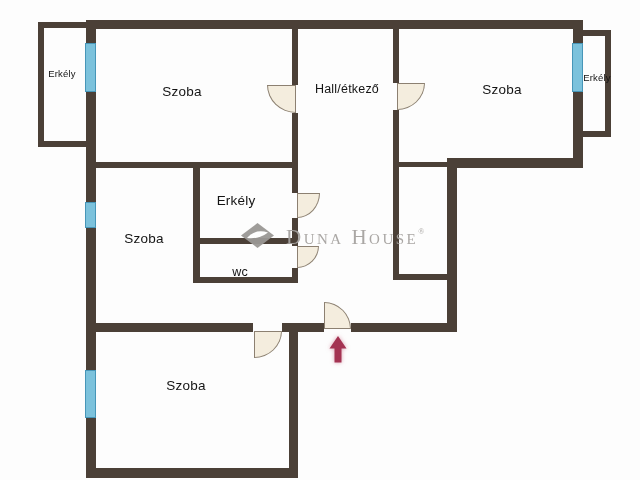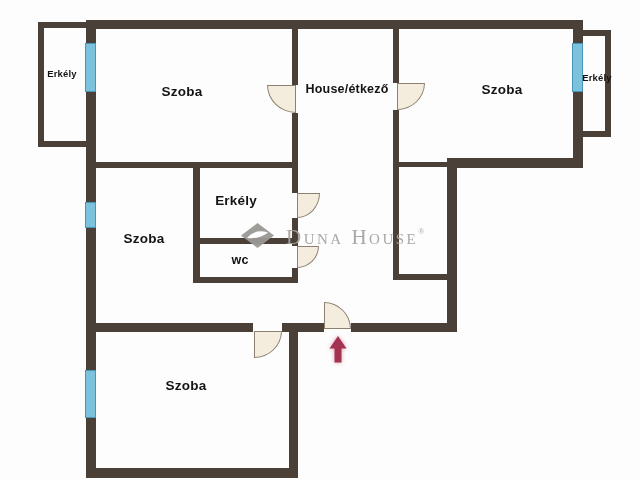--- a/index.html
+++ b/index.html
@@ -4,21 +4,21 @@
 <style>
   html,body{margin:0;padding:0;}
   body{background:var(--background,#fdfdfd);font-family:"Liberation Sans",sans-serif;}
   .plan{position:relative;width:640px;height:480px;overflow:hidden;background:var(--background,#fdfdfd);}
   .wall{position:absolute;background:var(--wall,#4b4037);z-index:1;}
   .window{position:absolute;background:var(--window,#7cc2dc);border:1px solid var(--window_border,#4796b8);box-sizing:border-box;z-index:2;}
   .door{position:absolute;background:var(--door_fill,#f4edde);border:1px solid var(--door_border,#8c8071);box-sizing:border-box;z-index:2;}
   .door.br{border-radius:0 0 100% 0;}
   .door.bl{border-radius:0 0 0 100%;}
   .door.tr{border-radius:0 100% 0 0;}
-  .label{position:absolute;transform:translate(-50%,-50%);font-weight:700;color:var(--label,#141414);white-space:nowrap;z-index:3;letter-spacing:.2px;}
+  .label{position:absolute;transform:translate(-50%,-50%);font-weight:400;color:var(--label,#141414);white-space:nowrap;z-index:3;letter-spacing:.2px;}
   .watermark{position:absolute;left:241px;top:223px;display:flex;align-items:center;gap:12px;z-index:5;opacity:.95;}
   .wm-text{font-family:"Liberation Serif",serif;font-variant:small-caps;font-size:21px;letter-spacing:2.5px;color:var(--watermark_gray,#a6a3a0);line-height:1;}
   .wm-reg{font-family:"Liberation Serif",serif;font-size:8px;color:var(--watermark_gray,#a6a3a0);vertical-align:10px;letter-spacing:0;}
   .arrow{position:absolute;left:329px;top:336px;z-index:3;filter:drop-shadow(0 0 2px rgba(190,80,110,.55));}
 </style>
 </head>
 <body>
 
 <div class="plan">
 
@@ -62,26 +62,26 @@
 
   <div class="door bl" style="left:267px;top:85px;width:29px;height:28px;"></div>
   <div class="door br" style="left:397px;top:83px;width:28px;height:27px;"></div>
   <div class="door br" style="left:297px;top:193px;width:23px;height:25px;"></div>
   <div class="door br" style="left:297px;top:246px;width:22px;height:22px;"></div>
   <div class="door br" style="left:254px;top:331px;width:28px;height:27px;"></div>
   <div class="door tr" style="left:324px;top:302px;width:27px;height:27px;"></div>
 
   <div class="label" style="left:62px;top:73px;font-size:9.5px;">Erkély</div>
   <div class="label" style="left:182px;top:91px;font-size:13.5px;">Szoba</div>
-  <div class="label" style="left:347px;top:89px;font-size:12.5px;">House/étkező</div>
+  <div class="label" style="left:347px;top:89px;font-size:12.5px;">Hall/étkező</div>
   <div class="label" style="left:502px;top:89px;font-size:13.5px;">Szoba</div>
   <div class="label" style="left:597px;top:77px;font-size:9.5px;">Erkély</div>
   <div class="label" style="left:236px;top:200px;font-size:13.5px;">Erkély</div>
   <div class="label" style="left:144px;top:238px;font-size:13.5px;">Szoba</div>
-  <div class="label" style="left:240px;top:260px;font-size:12.5px;">wc</div>
+  <div class="label" style="left:240px;top:272px;font-size:12.5px;">wc</div>
   <div class="label" style="left:186px;top:385px;font-size:13.5px;">Szoba</div>
 
   <div class="watermark">
     <span>
       <svg width="33" height="25" viewBox="0 0 33 25">
         <polygon points="16.5,0 33,12.5 16.5,25 0,12.5" fill="#9b9895"></polygon>
         <path d="M6 15 Q 14 5.5 27 9.5 Q 18 16.5 6 15 Z" fill="#ffffff"></path>
       </svg>
     </span>
     <span class="wm-text"><span>Duna House</span><span class="wm-reg">®</span></span>

